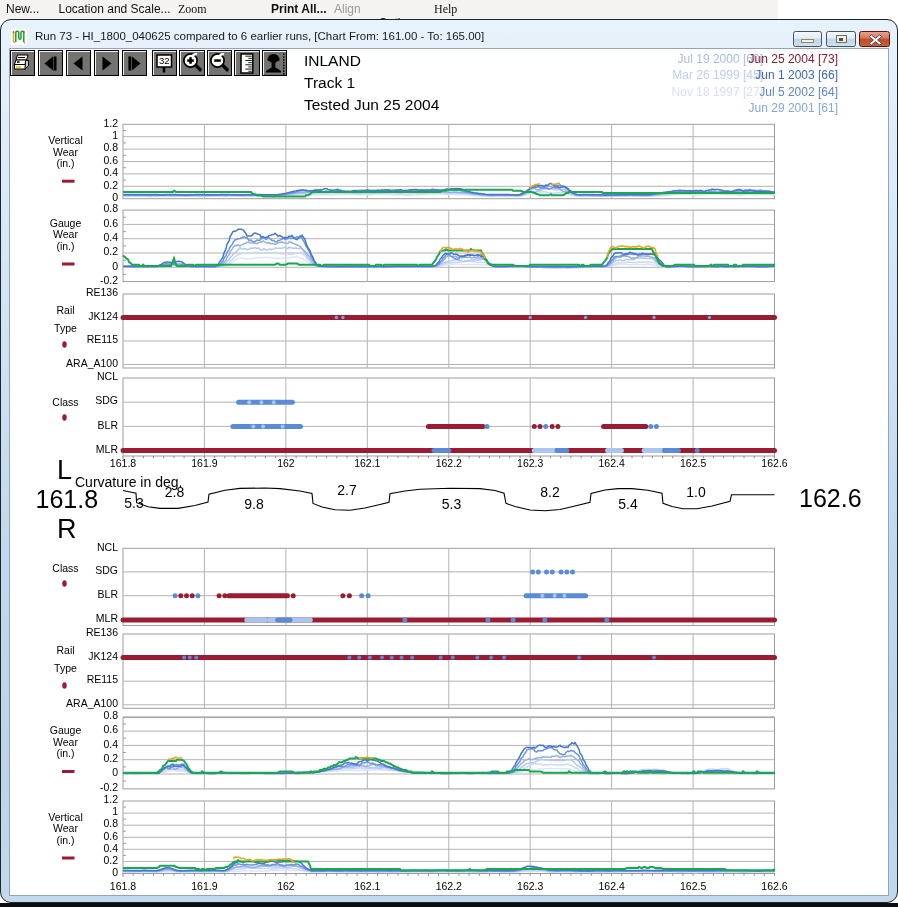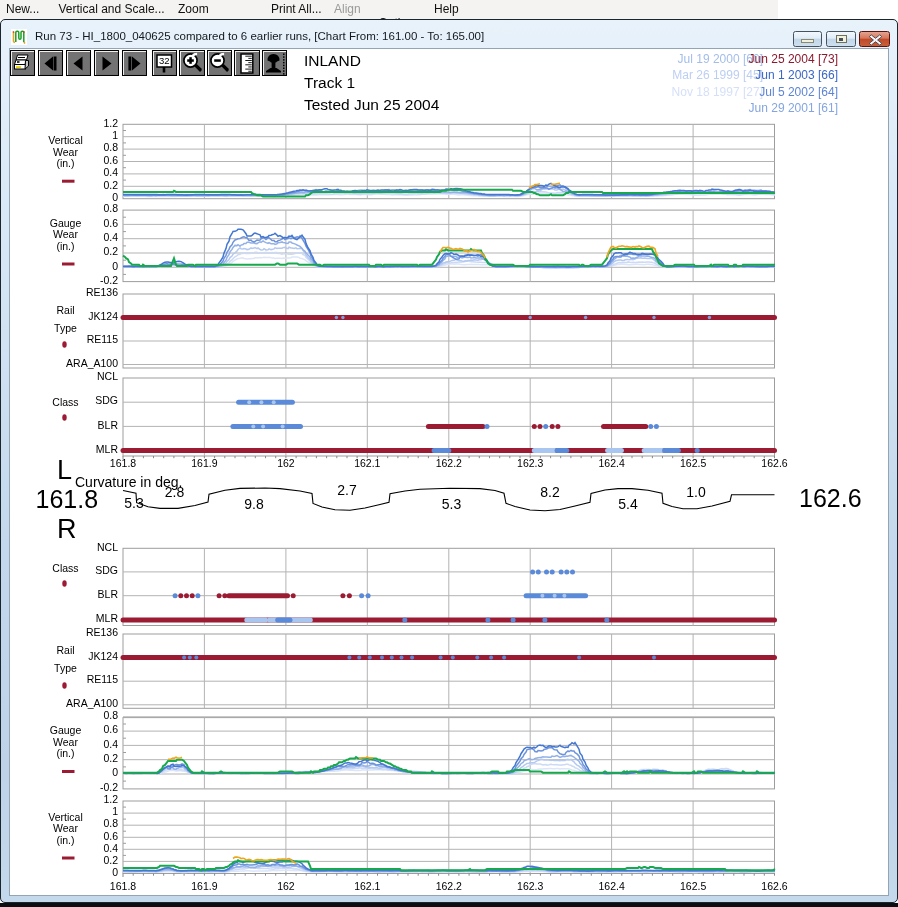--- a/index.html
+++ b/index.html
@@ -1,44 +1,44 @@
 <!DOCTYPE html>
 <html><head><meta charset="utf-8"><style>
 * { margin:0; padding:0; box-sizing:border-box; }
 body { width:898px; height:907px; position:relative; overflow:hidden;
   font-family:"Liberation Sans", sans-serif; background:#fff; }
 #menubar { position:absolute; left:0; top:0; width:778px; height:19px;
   background:#f4f3f1; font-size:12px; color:#111;padding-left:12px; }
 #frame { position:absolute; left:0; top:19px; width:898px; height:884px;
   background:linear-gradient(#e8f2fb, #d7e7f6 25%, #c3d8ec 60%, #bed3e8 85%, #c5d9ec);
-  border:1px solid #1c242c; border-radius:5px; }
+  border:1px solid #1c242c; border-radius:11px; }
 #titlebar { position:absolute; left:1px; top:1px; width:894px; height:28px; }
 #titletext { position:absolute; left:33px; top:9px; font-size:11.5px; color:#15191d; white-space:nowrap; }
 #client { position:absolute; left:8px; top:28px; width:880px; height:848px; background:#fff;
   border:1px solid #93a5b5; }
 .capbtn { position:absolute; top:10px; height:16px; border:1px solid #46535e; border-radius:2.5px;
   background:linear-gradient(#f2f8fd, #dfecf7 45%, #c2d6e9 50%, #cde0f0); }
 .capbtn .glyph { position:absolute; }
 #closebtn { background:linear-gradient(#e4a38f, #d5765a 45%, #c1492a 50%, #c85f38); border-color:#57140c; }
 .tb { position:absolute; top:50px; width:25.5px; height:25.5px; background:#737373;
   border:1px solid #000;
   box-shadow: inset 1px 1px 0 #efefef, inset -1px -1px 0 #6f6f6f; }
 .tb svg { position:absolute; left:0.5px; top:0.5px; }
 #bottomstrip { position:absolute; left:0; top:903px; width:898px; height:4px; background:#0a0e12; }
 </style></head>
 <body>
 <div id="menubar">
     <span style="position:absolute;left:6px;top:2px;">New...</span>
-    <span style="position:absolute;left:58.5px;top:2px;">Vertical and Scale...</span>
-    <span style="position:absolute;left:178px;top:2px;">Zoom</span>
+    <span style="position:absolute;left:58.5px;top:2px;">Location and Scale...</span>
+    <span style="position:absolute;left:178px;top:2px;font-family:Liberation Serif, serif;">Zoom</span>
     <span style="position:absolute;left:223px;top:2px;margin-top:42px;">Print...</span>
-    <span style="position:absolute;left:271px;top:2px;">Print All...</span>
+    <span style="position:absolute;left:271px;top:2px;font-weight:bold;">Print All...</span>
     <span style="position:absolute;left:334px;top:2px;color:#9a9a9a;">Align</span>
     <span style="position:absolute;left:378.5px;top:2px;margin-top:14px;">Options</span>
-    <span style="position:absolute;left:434px;top:2px;">Help</span>
+    <span style="position:absolute;left:434px;top:2px;font-family:Liberation Serif, serif;">Help</span>
   </div>
 <div id="frame">
   <div id="titlebar">
     <div id="titletext">Run 73 - HI_1800_040625 compared to 6 earlier runs, [Chart From: 161.00 - To: 165.00]</div>
     <div class="capbtn" style="left:791px;width:29px;">
       <div class="glyph" style="left:7px;top:7px;width:13px;height:4px;background:#f2f2dc;border:1px solid #8a8a74"></div>
       </div>
     <div class="capbtn" style="left:824px;width:30px;">
       <div class="glyph" style="left:9px;top:3px;width:11px;height:8px;background:#f2f2dc;border:1px solid #70705c"></div>
       <div class="glyph" style="left:11.5px;top:5.5px;width:4px;height:3px;background:#45525e"></div>

